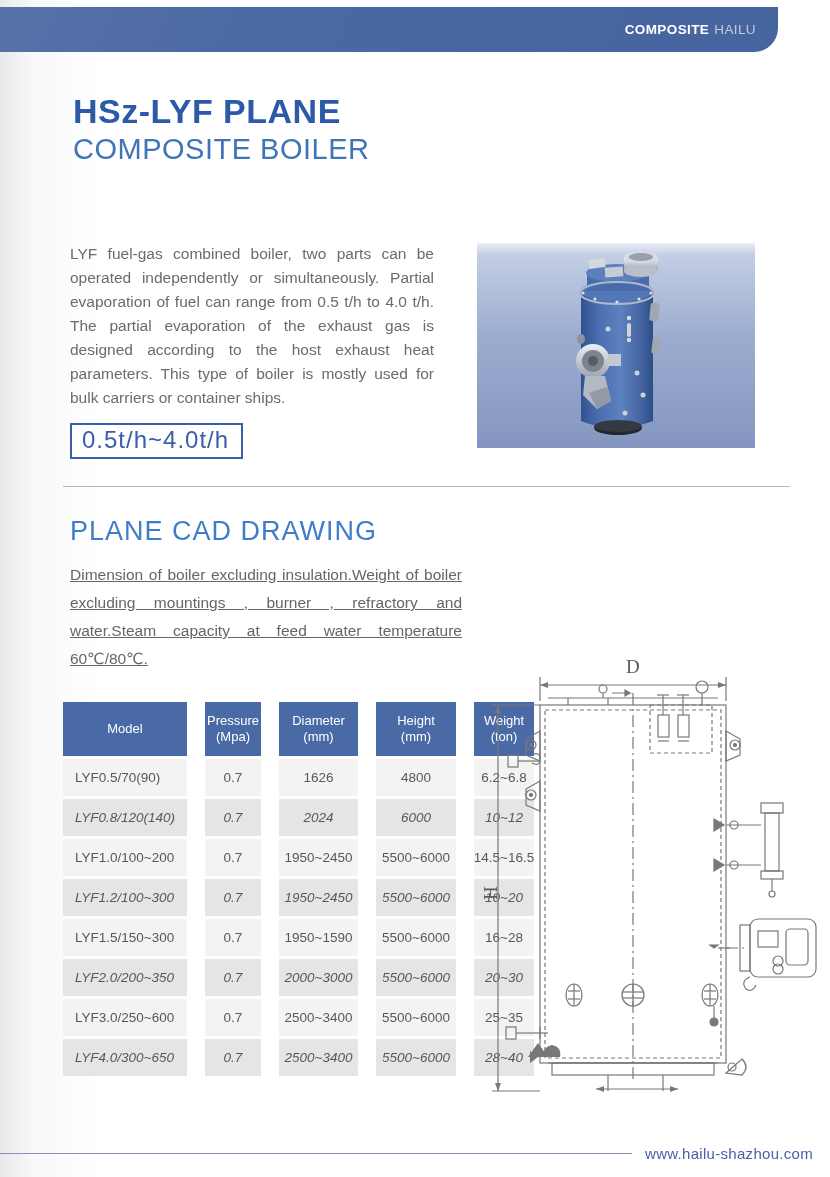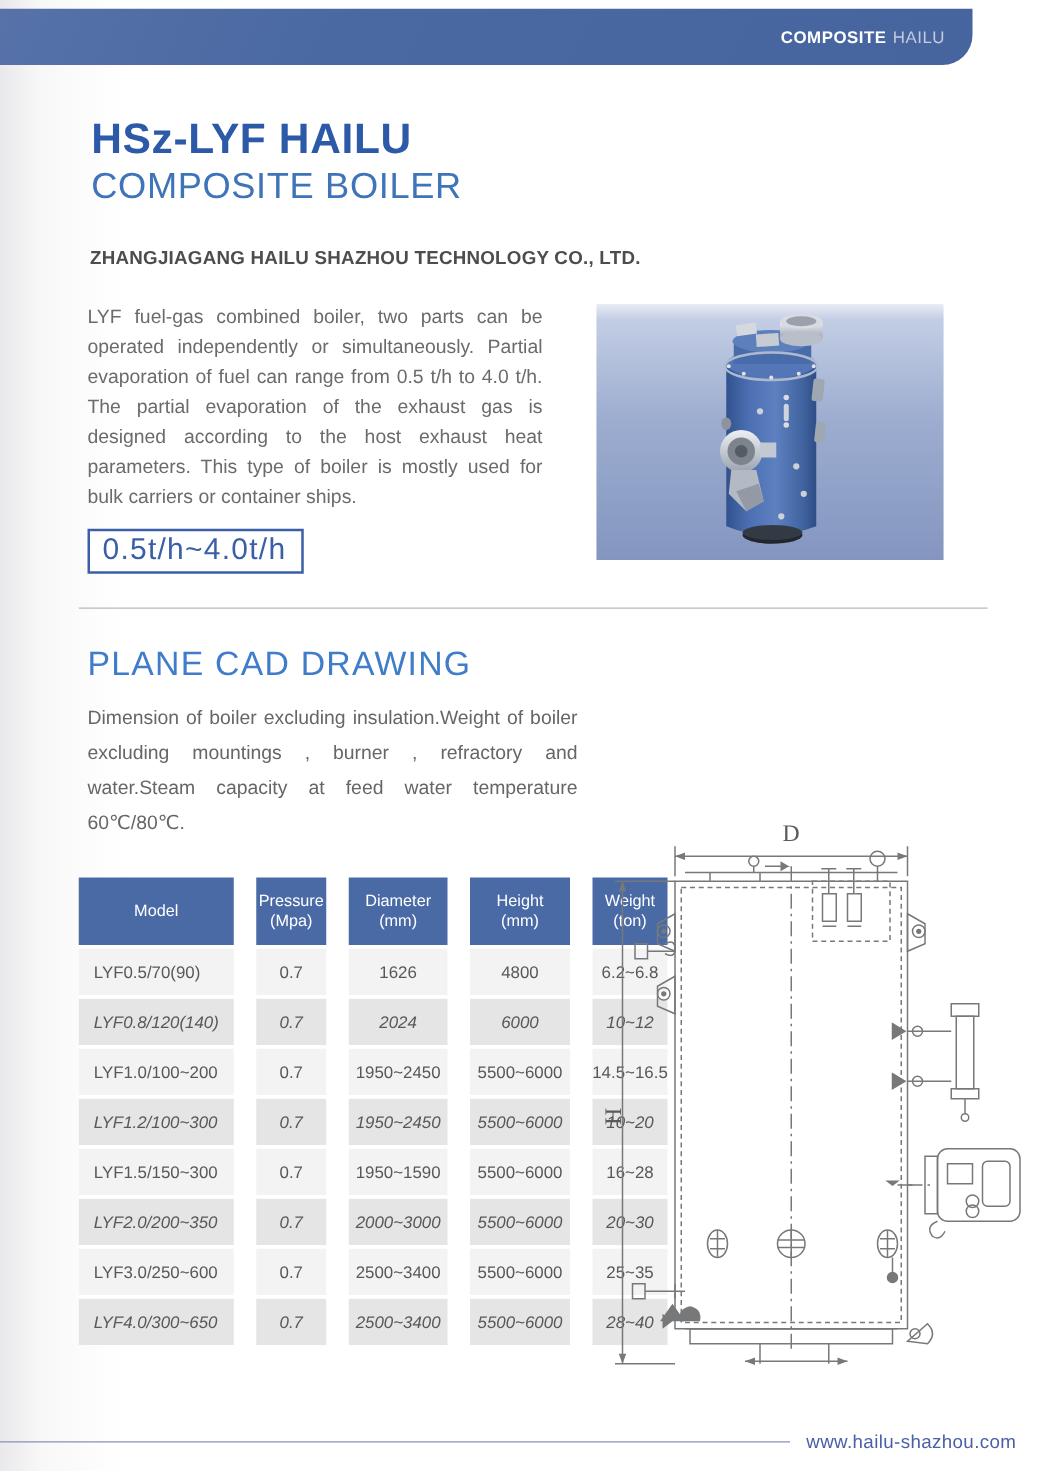--- a/index.html
+++ b/index.html
@@ -60,21 +60,21 @@
 
   
   .section-heading {
     position: absolute; left: 70px;
     font-size: 27px; font-weight: 400; color: #3f7dca; letter-spacing: 1px;
   }
   .heading-cad  { top: 516px; }
   .heading-range{ top: 679px; }
   .cad-text {
     position: absolute; left: 70px; top: 561px; width: 392px;
-    font-size: 15.5px; color: #666666; line-height: 28px; text-align: justify;
+    font-size: 15.5px; color: #666666; line-height: 28px; text-align: justify; text-decoration: underline;
   }
 
   
   .product-table {
     position: absolute; left: 63px; top: 702px; width: 407px;
     display: grid;
     grid-template-columns: 124px 56px 79px 80px 60px;
     gap: 3px 18px;
     background: #ffffff;
   }
@@ -109,23 +109,22 @@
 </head>
 <body>
 
 <div class="page">
 
   <div class="top-band">
     <span class="tab-bold">COMPOSITE</span>
     <span class="tab-light">HAILU</span>
   </div>
 
-  <div class="title">HSz-LYF HAILU</div>
+  <div class="title">HSz-LYF PLANE</div>
   <div class="subtitle">COMPOSITE BOILER</div>
-  <div class="company">ZHANGJIAGANG HAILU SHAZHOU TECHNOLOGY CO., LTD.</div>
   <p class="description">LYF fuel-gas combined boiler, two parts can be operated independently or simultaneously. Partial evaporation of fuel can range from 0.5 t/h to 4.0 t/h. The partial evaporation of the exhaust gas is designed according to the host exhaust heat parameters. This type of boiler is mostly used for bulk carriers or container ships.</p>
   <div class="capacity-badge">0.5t/h~4.0t/h</div>
 
   <div class="product-photo">
     <svg width="278" height="205" viewBox="0 0 278 205">
       <defs>
         <linearGradient id="bgGrad" x1="0" y1="0" x2="0" y2="1">
           <stop offset="0" stop-color="#e9edf5"></stop>
           <stop offset="0.06" stop-color="#c3cee5"></stop>
           <stop offset="0.45" stop-color="#9dadd0"></stop>

